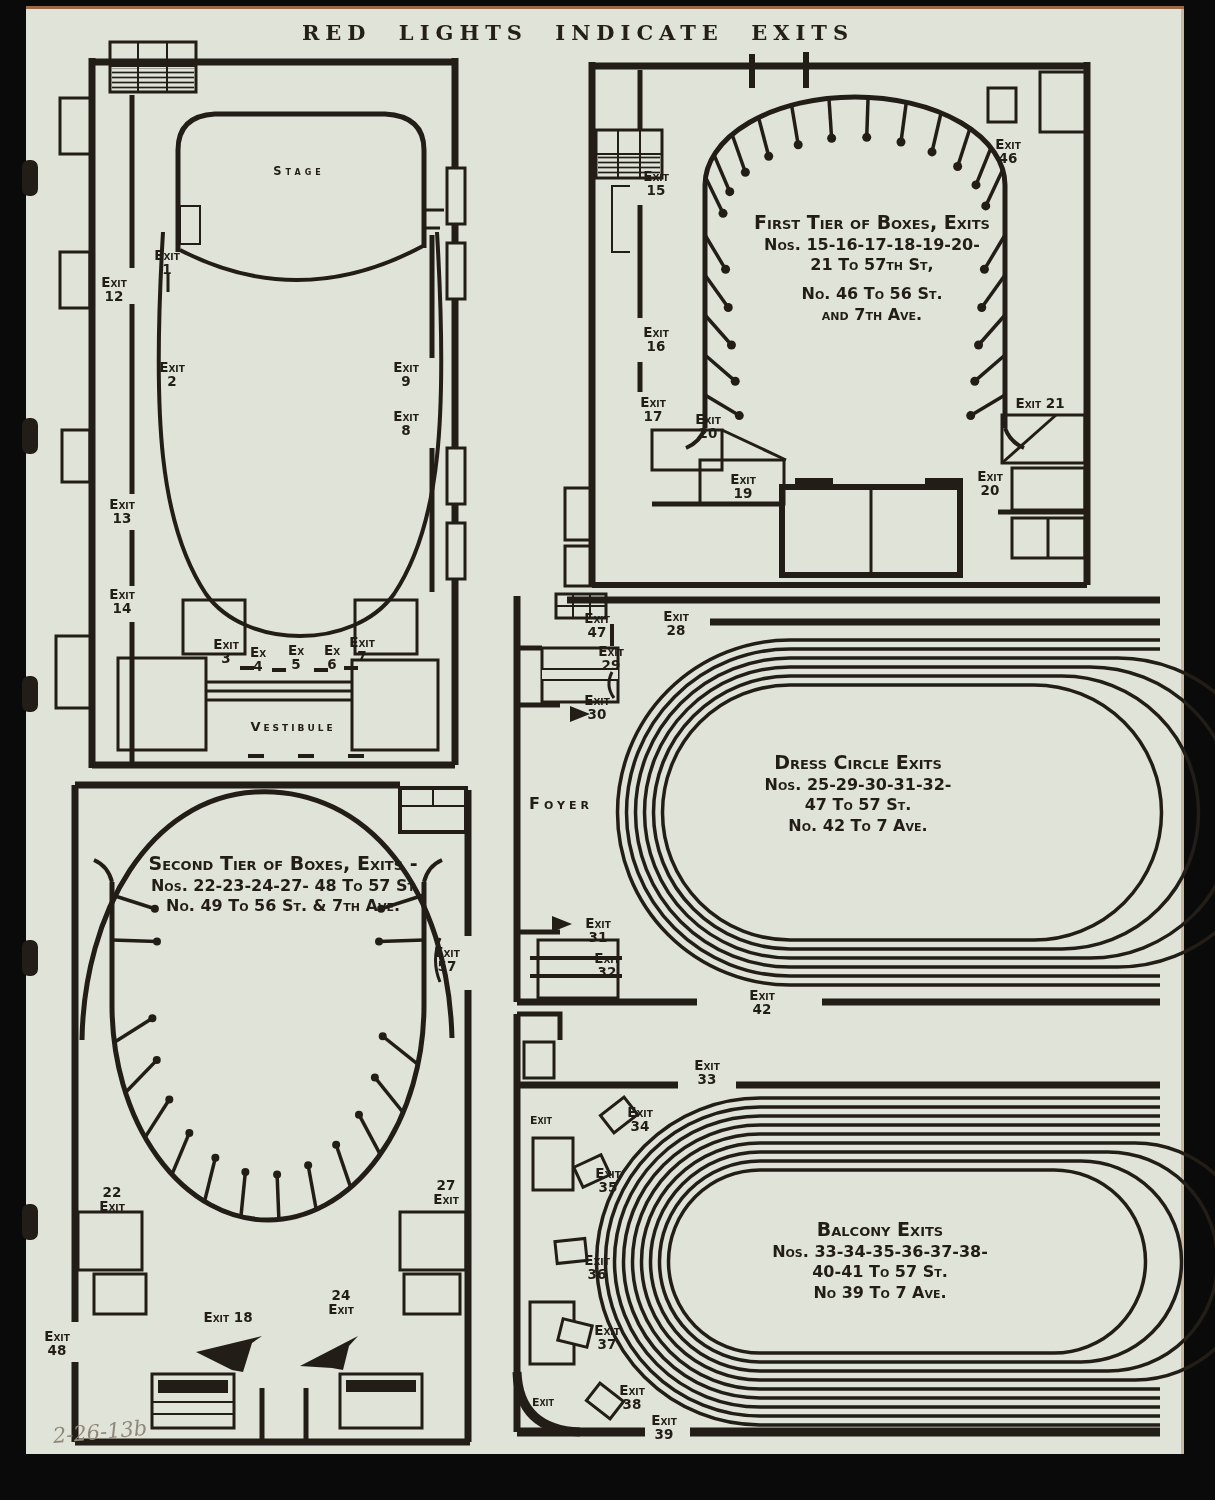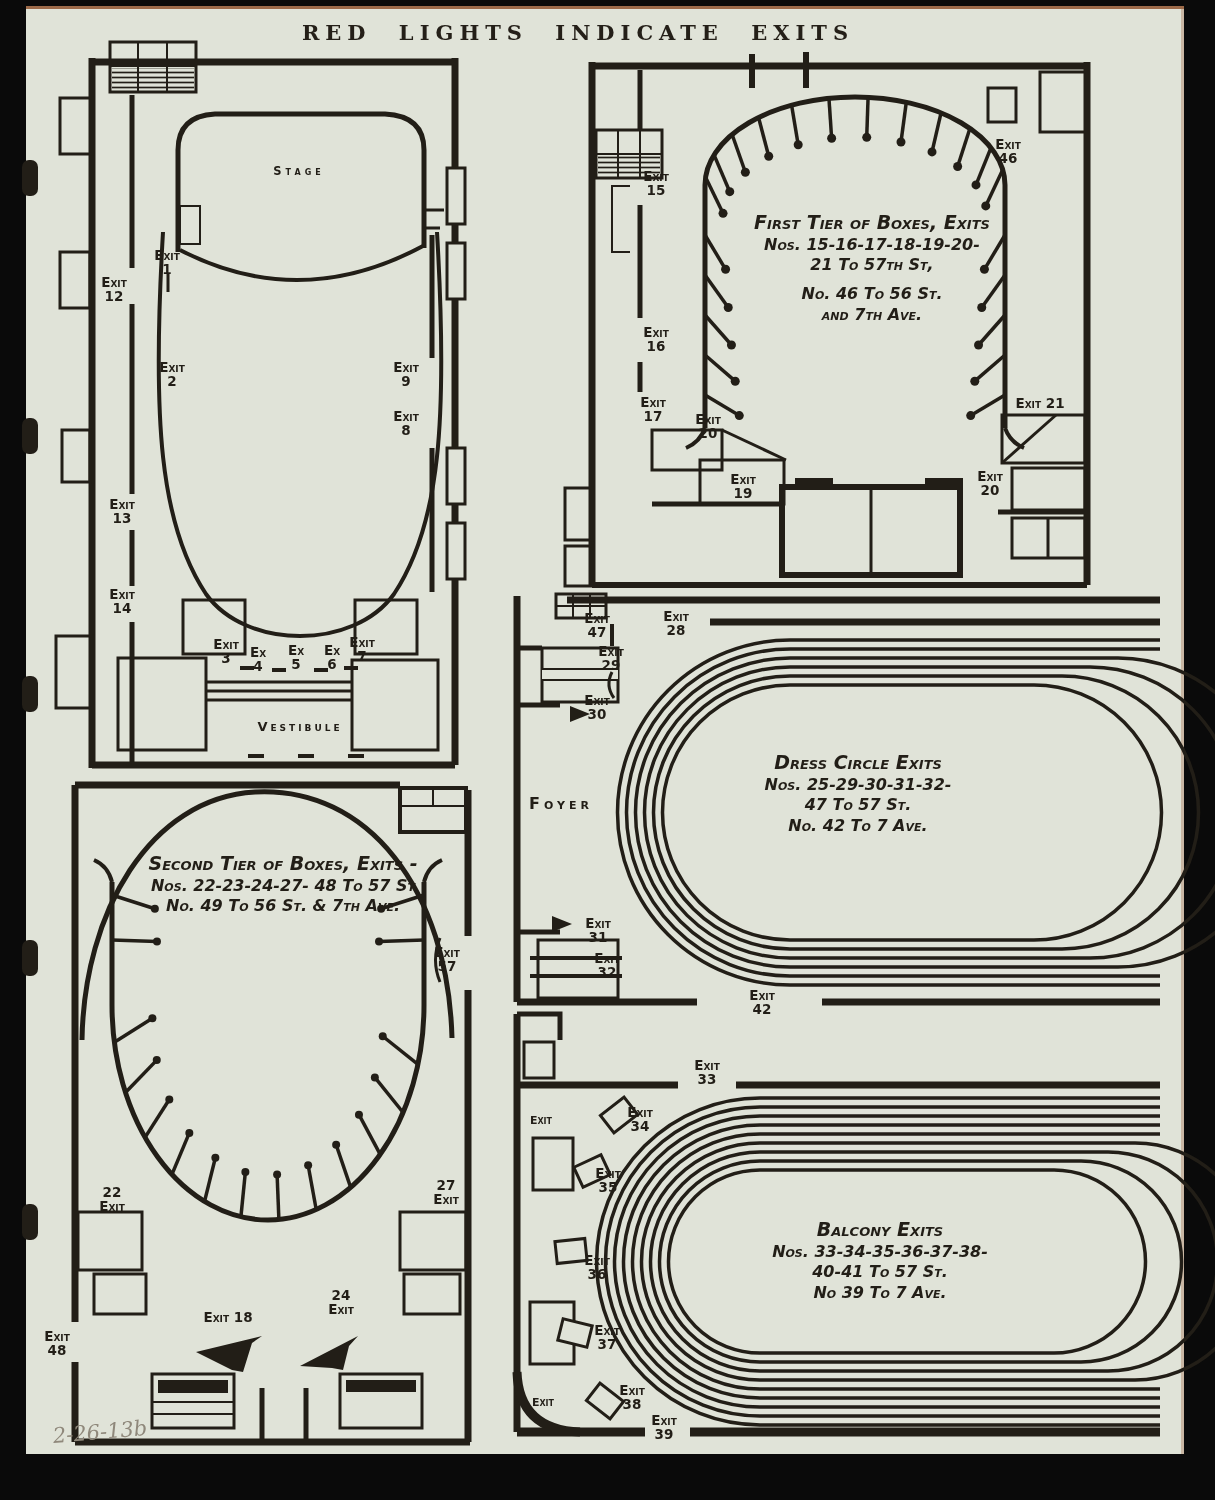--- a/index.html
+++ b/index.html
@@ -19,21 +19,21 @@
   #g-ft-ticks line,#g-st-ticks line{stroke:#221e17;stroke-width:3.5;}
   #g-ft-ticks circle,#g-st-ticks circle{fill:#221e17;}
   #g-dc-rows path,#g-b-rows path{stroke:#221e17;stroke-width:3.5;fill:none;}
   .xl{position:absolute;transform:translate(-50%,-50%);text-align:center;color:#221e17;
       font-weight:bold;font-size:13.5px;line-height:1.02;font-variant:small-caps;white-space:nowrap;}
   .xl span{display:block;}
   .xs{font-size:11px;}
   .hb{position:absolute;transform:translate(-50%,-50%);text-align:center;color:#221e17;
       font-weight:bold;font-variant:small-caps;white-space:nowrap;line-height:1.3;}
   .hb .hb-t{font-size:19px;}
-  .hb div{font-size:16px;font-style:italic;}
+  .hb div{font-size:16px;}
   .hb-parquet .hb-t{font-size:21px;}
   .hb-parquet div{font-size:17px;}
   .stage-l{letter-spacing:4px;font-size:11.5px;}
   .vest-l{letter-spacing:3px;font-size:13px;}
   .foyer-l{letter-spacing:4px;font-size:16px;}
   .note{position:absolute;left:100px;top:1432px;transform:translate(-50%,-50%) rotate(-5deg);
         font-family:"DejaVu Serif",serif;font-style:italic;font-size:21px;color:#8f887b;}
 </style>
 </head>
 <body>
@@ -294,21 +294,21 @@
       <rect class="door" x="560" y="1322" width="30" height="22" transform="rotate(14 575 1333)"></rect>
       <rect class="door" x="590" y="1390" width="30" height="22" transform="rotate(38 605 1401)"></rect>
     </g>
   </svg>
 
   <div class="title">RED LIGHTS INDICATE EXITS</div>
 
   <div class="xl stage-l" style="left:299px;top:172px">
       <span>Stage</span>
     </div>
-  <div class="xl vest-l" style="left:300px;top:727px">
+  <div class="xl vest-l" style="left:293px;top:727px">
       <span>Vestibule</span>
     </div>
   <div class="xl" style="left:167px;top:263px">
       <span>Exit</span>
       <span>1</span>
     </div>
   <div class="xl" style="left:114px;top:290px">
       <span>Exit</span>
       <span>12</span>
     </div>

